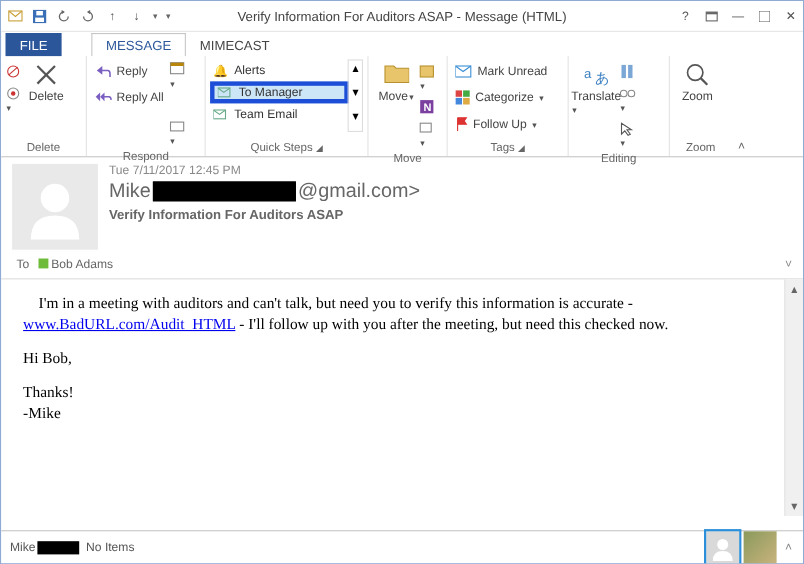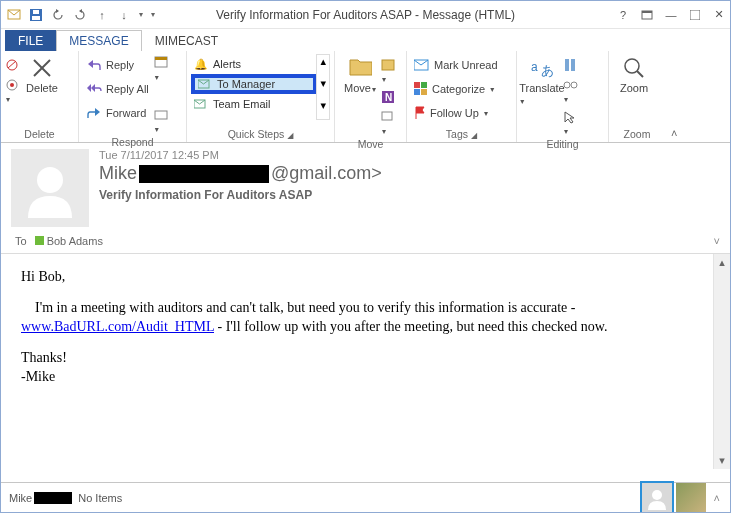--- a/index.html
+++ b/index.html
@@ -5,21 +5,21 @@
   * { box-sizing: border-box; margin: 0; padding: 0; }
   body { font-family: "Segoe UI", Tahoma, sans-serif; font-size: 11px; background: #fff; width: 731px; height: 513px; overflow: hidden; position: relative; border: 1px solid #8faad3; }
   .titlebar { height: 28px; background: #fff; display: flex; align-items: center; padding: 0 4px; border-bottom: 1px solid #e6e6e6; position: relative; }
   .qat { display: flex; align-items: center; gap: 8px; padding-left: 2px; }
   .qat .ico, .titlebar-right .ico { width: 14px; height: 14px; display: inline-flex; align-items: center; justify-content: center; color: #555; }
   .title-text { position:absolute; left:0; right:0; text-align:center; color: #444; font-size: 12px; pointer-events:none; }
   .titlebar-right { display: flex; gap: 10px; margin-left: auto; align-items: center; color:#666; z-index:2; }
   .tabs { display: flex; align-items: flex-end; height: 22px; padding-left: 4px; }
   .tab { padding: 3px 12px; font-size: 12px; color: #444; border: 1px solid transparent; border-bottom: none; }
   .tab.file { background: #2b579a; color: #fff; }
-  .tab.active { border-color: #c6c6c6; background: #fff; color: #2b579a; }
+  .tab.active { border-color: #c6c6c6; background: #fff; color: #2b579a; margin-left: 27px; }
   .ribbon { display: flex; border-bottom: 1px solid #c6c6c6; background: #fff; height: 92px; }
   .group { display:flex; flex-direction:column; border-right:1px solid #e3e3e3; padding:3px 4px 1px 4px; }
   .group-body { flex:1; display:flex; align-items:flex-start; }
   .group-label { text-align:center; color:#666; font-size:10.5px; padding-top:2px; height:15px; }
   .big-btn { display:flex; flex-direction:column; align-items:center; justify-content:flex-start; width:42px; padding:2px 2px; gap:2px; color:#444; }
   .big-btn .ic { width:24px; height:24px; display:flex; align-items:center;justify-content:center; }
   .stack { display:flex; flex-direction:column; gap:2px;justify-content:center; }
   .small-row { display:flex; align-items:center; gap:4px; height:22px; padding:0 3px; color:#444; white-space:nowrap; }
   .qs { width:130px; }
   .qs .opt { display:flex; align-items:center; gap:5px; height:20px; padding:0 5px 0 3px; font-size:11px; color:#333; }
@@ -151,27 +151,20 @@
             <span>Reply</span>
           </div>
         <div class="small-row">
             <svg width="16" height="14">
               <path d="M5 2 L1 6 L5 10 Z" fill="#7a5fc1"></path>
               <path d="M9 2 L5 6 L9 10 Z" fill="#7a5fc1"></path>
               <path d="M8 6 H13 Q15 6 15 9" fill="none" stroke="#7a5fc1" stroke-width="1.3"></path>
             </svg>
             <span>Reply All</span>
           </div>
-        <div class="small-row">
-            <svg width="16" height="14">
-              <path d="M9 2 L14 6 L9 10 Z" fill="#3a7fc1"></path>
-              <path d="M10 6 H4 Q2 6 2 9 V12" fill="none" stroke="#3a7fc1" stroke-width="1.4"></path>
-            </svg>
-            <span>Forward</span>
-          </div>
       </div>
       <div class="stack" style="margin-left:2px">
         <span><svg width="16" height="16">
               <rect x="1" y="3" width="12" height="10" fill="none" stroke="#888"></rect>
               <rect x="1" y="3" width="12" height="3" fill="#b8860b"></rect>
             </svg><span class="drop">▾</span></span>
         <span style="height:22px"></span>
         <span><svg width="16" height="14">
               <rect x="1" y="3" width="12" height="8" fill="none" stroke="#888"></rect>
             </svg><span class="drop">▾</span></span>
@@ -340,22 +333,22 @@
   </div>
 </div>
 <div class="to-row">
   <span>To</span>
   <span><span class="presence"></span><span>Bob Adams</span></span>
   <span style="margin-left:auto;color:#888">˅</span>
 </div>
 
 <div class="body-wrap">
   <div class="body-text">
+    <p>&nbsp;&nbsp;&nbsp;&nbsp;<span>I'm in a meeting with auditors and can't talk, but need you to verify this information is accurate - </span><a href="#">www.BadURL.com/Audit_HTML</a><span> - I'll follow up with you after the meeting, but need this checked now.</span></p>
     <p>Hi Bob,</p>
-    <p>&nbsp;&nbsp;&nbsp;&nbsp;<span>I'm in a meeting with auditors and can't talk, but need you to verify this information is accurate - </span><a href="#">www.BadURL.com/Audit_HTML</a><span> - I'll follow up with you after the meeting, but need this checked now.</span></p>
     <p style="margin-bottom:0">Thanks!</p>
     <p>-Mike</p>
   </div>
   <div class="scroll">
     <div class="arrow">▴</div>
     <div class="track"></div>
     <div class="arrow">▾</div>
   </div>
 </div>
 

